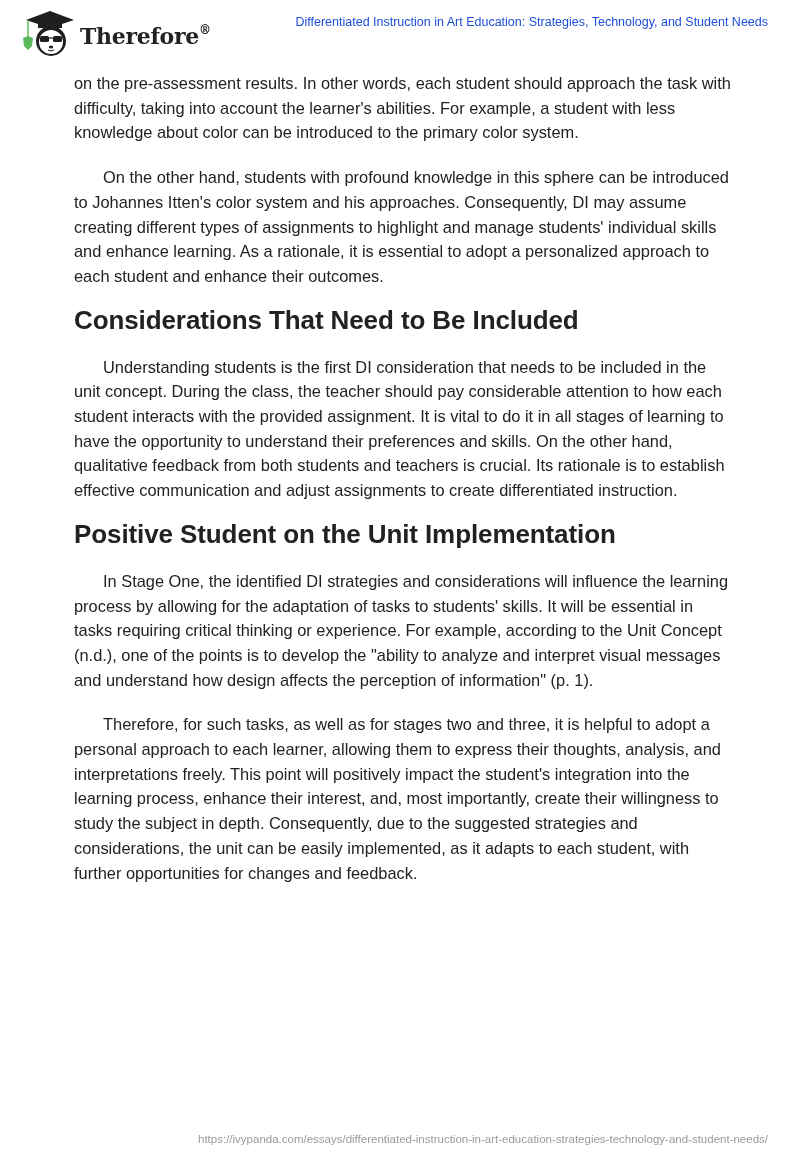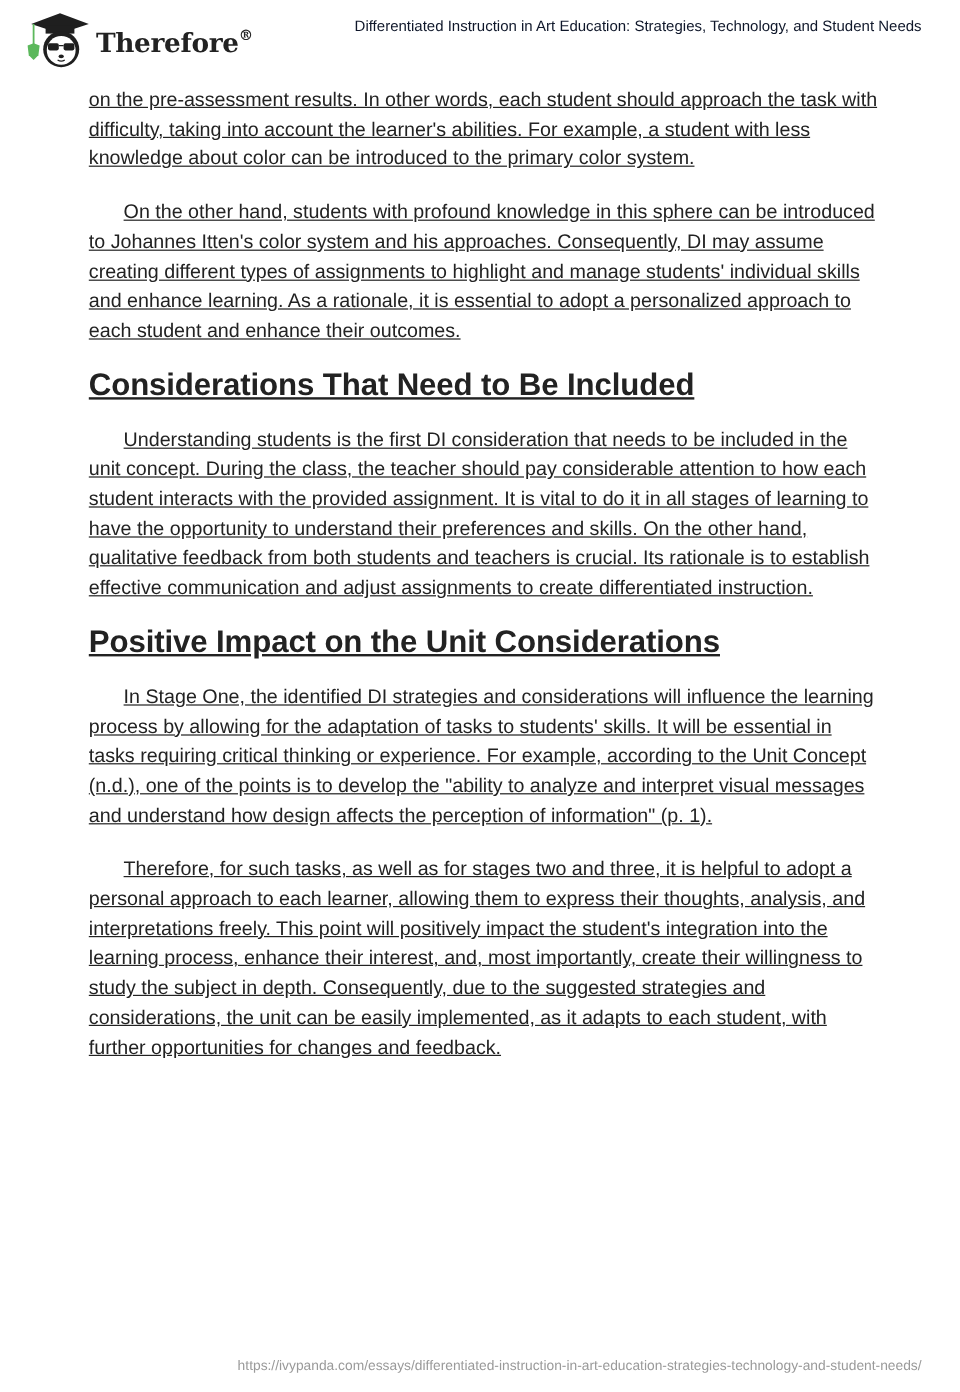--- a/index.html
+++ b/index.html
@@ -4,23 +4,23 @@
   <style>
     * { margin: 0; padding: 0; box-sizing: border-box; }
     html, body { width: 800px; height: 1160px; background: #ffffff; overflow: hidden; }
     body { position: relative; font-family: "Liberation Sans", sans-serif; color: #222222; }
 
     .header { position: absolute; left: 0; top: 0; width: 800px; height: 60px; }
     .logo { position: absolute; left: 18px; top: 8px; display: flex; align-items: center; }
     .logo-icon { width: 58px; height: 50px; }
     .logo-text { font-family: "DejaVu Serif", "Liberation Serif", serif; font-weight: bold; font-size: 22px; color: #222; margin-left: 4px; margin-top: 6px; letter-spacing: -0.3px; }
     .logo-reg { font-size: 12px; vertical-align: super; position: relative; top: -2px; }
-    .header-title { position: absolute; right: 32px; top: 15px; font-size: 12.5px; color: #0f172a; white-space: nowrap; text-align: center; }
+    .header-title { position: absolute; right: 32px; top: 15px; font-size: 12.5px; color: #1d4ed8; white-space: nowrap; text-align: center; }
 
-    .content { position: absolute; left: 74px; top: 71px; width: 660px; text-decoration: underline; }
+    .content { position: absolute; left: 74px; top: 71px; width: 660px; }
     .para { font-size: 16.4px; line-height: 24.7px; color: #222; margin-bottom: 12.5px; }
     .para.indent { text-indent: 29px; margin-top: 20px; }
     .heading { font-size: 26px; font-weight: bold; color: #222; line-height: 30px; margin-top: 16px; margin-bottom: 18px; letter-spacing: -0.1px; }
 
     .footer-url { position: absolute; right: 32px; top: 1133px; font-size: 11.5px; color: #9a9a9a; white-space: nowrap; }
   </style>
 </head>
 <body>
 
 <div class="header">
@@ -46,18 +46,18 @@
     <span class="logo-text"><span>Therefore</span><span class="logo-reg">®</span></span>
   </div>
   <div class="header-title">Differentiated Instruction in Art Education: Strategies, Technology, and Student Needs</div>
 </div>
 
 <div class="content">
   <p class="para">on the pre-assessment results. In other words, each student should approach the task with difficulty, taking into account the learner's abilities. For example, a student with less knowledge about color can be introduced to the primary color system.</p>
   <p class="para indent">On the other hand, students with profound knowledge in this sphere can be introduced to Johannes Itten's color system and his approaches. Consequently, DI may assume creating different types of assignments to highlight and manage students' individual skills and enhance learning. As a rationale, it is essential to adopt a personalized approach to each student and enhance their outcomes.</p>
   <h2 class="heading">Considerations That Need to Be Included</h2>
   <p class="para indent">Understanding students is the first DI consideration that needs to be included in the unit concept. During the class, the teacher should pay considerable attention to how each student interacts with the provided assignment. It is vital to do it in all stages of learning to have the opportunity to understand their preferences and skills. On the other hand, qualitative feedback from both students and teachers is crucial. Its rationale is to establish effective communication and adjust assignments to create differentiated instruction.</p>
-  <h2 class="heading">Positive Impact on the Unit Considerations</h2>
+  <h2 class="heading">Positive Student on the Unit Implementation</h2>
   <p class="para indent">In Stage One, the identified DI strategies and considerations will influence the learning process by allowing for the adaptation of tasks to students' skills. It will be essential in tasks requiring critical thinking or experience. For example, according to the Unit Concept (n.d.), one of the points is to develop the "ability to analyze and interpret visual messages and understand how design affects the perception of information" (p. 1).</p>
   <p class="para indent">Therefore, for such tasks, as well as for stages two and three, it is helpful to adopt a personal approach to each learner, allowing them to express their thoughts, analysis, and interpretations freely. This point will positively impact the student's integration into the learning process, enhance their interest, and, most importantly, create their willingness to study the subject in depth. Consequently, due to the suggested strategies and considerations, the unit can be easily implemented, as it adapts to each student, with further opportunities for changes and feedback.</p>
 </div>
 
 <div class="footer-url">https://ivypanda.com/essays/differentiated-instruction-in-art-education-strategies-technology-and-student-needs/</div>
 
 </body></html>

